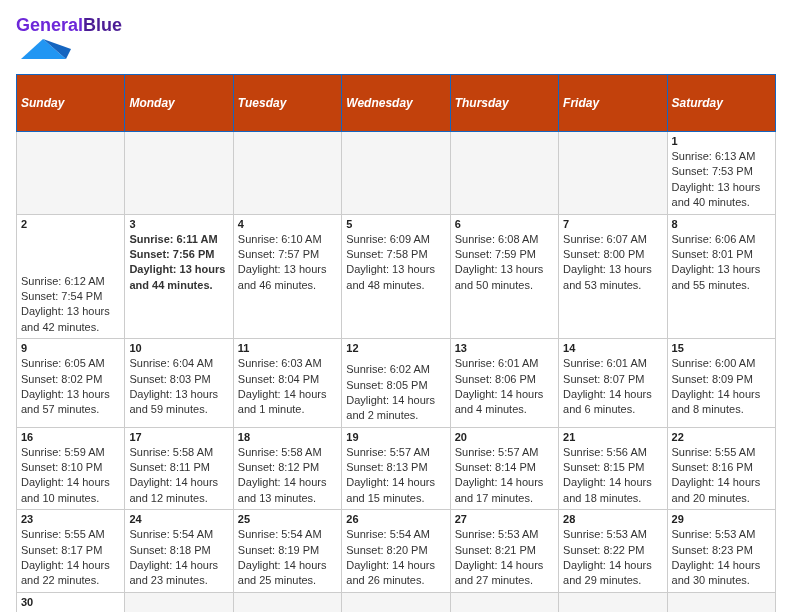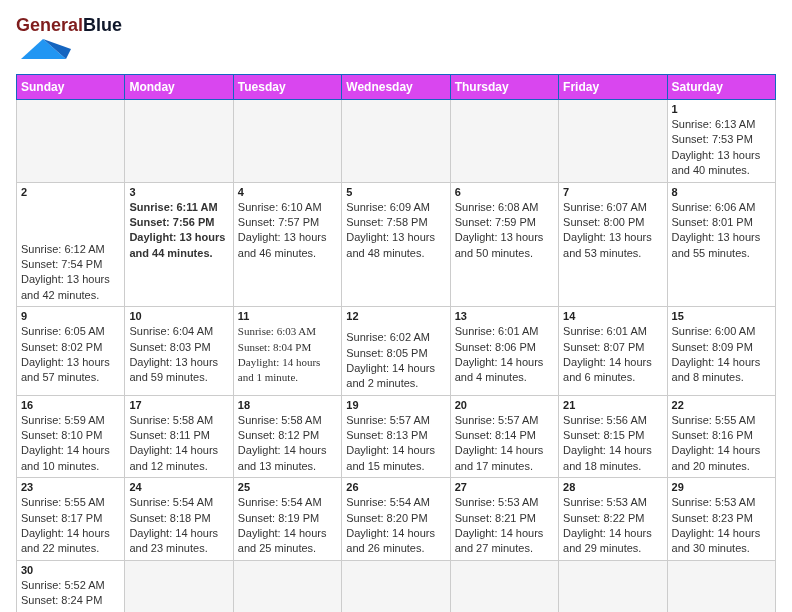--- a/index.html
+++ b/index.html
@@ -21,48 +21,49 @@
       flex-direction: column;
       align-items: flex-start;
     }
     .logo-text {
       font-size: 18px;
       font-weight: bold;
       color: #333;
       line-height: 1;
     }
     .logo-text span {
-      color: #7f1d1d;
+      color: #6d28d9;
     }
     .title-block {
       text-align: right;
     }
     .month-title {
       font-size: 32px;
       font-weight: bold;
       color: #222;
       line-height: 1.1;
     }
     .location {
       font-size: 14px;
       color: #444;
     }
     .calendar {
       width: 100%;
       border-collapse: collapse;
       border: 1px solid #ccc;
     }
     .calendar th {
-      background: #d946ef;
+      background: #c2410c;
       color: #fff;
       font-size: 12px;
       font-weight: bold;
-      padding: 5px 4px;
+      padding: 21px 4px;
       text-align: left;
       border: 1px solid #1565C0;
+      font-style: italic;
     }
     .calendar td {
       vertical-align: top;
       border: 1px solid #ccc;
       padding: 3px 4px;
       width: calc(100% / 7);
       min-height: 70px;
       font-size: 9.5px;
       color: #333;
       background: #fff;
@@ -88,21 +89,21 @@
     .last-row td.has-day {
       background: #fff;
     }
   </style>
 </head>
 <body>
 
 <div class="header">
   <div class="logo">
     <div class="logo-text">
-      <span>General</span><span style="color:#0f172a">Blue</span>
+      <span>General</span><span style="color:#4c1d95">Blue</span>
     </div>
     <svg width="55" height="30">
       <polygon points="5,25 27,5 50,25" fill="#2196F3"></polygon>
       <polygon points="27,5 50,25 55,15" fill="#1565C0"></polygon>
     </svg>
   </div>
   <div class="title-block">
     <div class="month-title"></div>
     <div class="location"></div>
   </div>
@@ -187,21 +188,21 @@
 Daylight: 13 hours and 57 minutes.</div>
         </td>
         <td>
           <span class="day-num">10</span>
           <div class="day-info" style="white-space: pre-line;">Sunrise: 6:04 AM
 Sunset: 8:03 PM
 Daylight: 13 hours and 59 minutes.</div>
         </td>
         <td>
           <span class="day-num">11</span>
-          <div class="day-info" style="white-space: pre-line; font-family: Liberation Serif, serif;">Sunrise: 6:03 AM
+          <div class="day-info" style="white-space: pre-line;">Sunrise: 6:03 AM
 Sunset: 8:04 PM
 Daylight: 14 hours and 1 minute.</div>
         </td>
         <td>
           <span class="day-num">12</span>
           <div class="day-info" style="white-space: pre-line; margin-top: 8px;">Sunrise: 6:02 AM
 Sunset: 8:05 PM
 Daylight: 14 hours and 2 minutes.</div>
         </td>
         <td>

